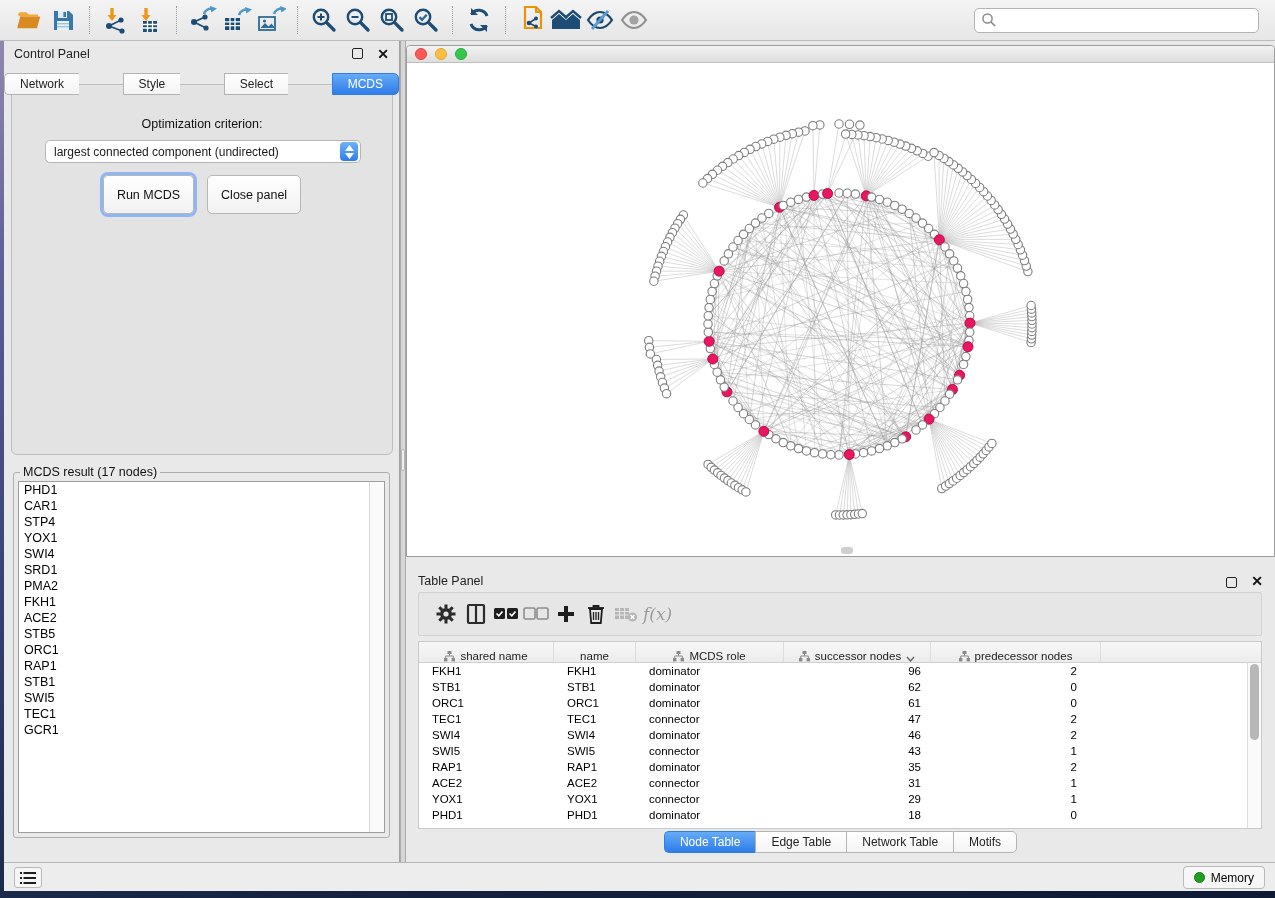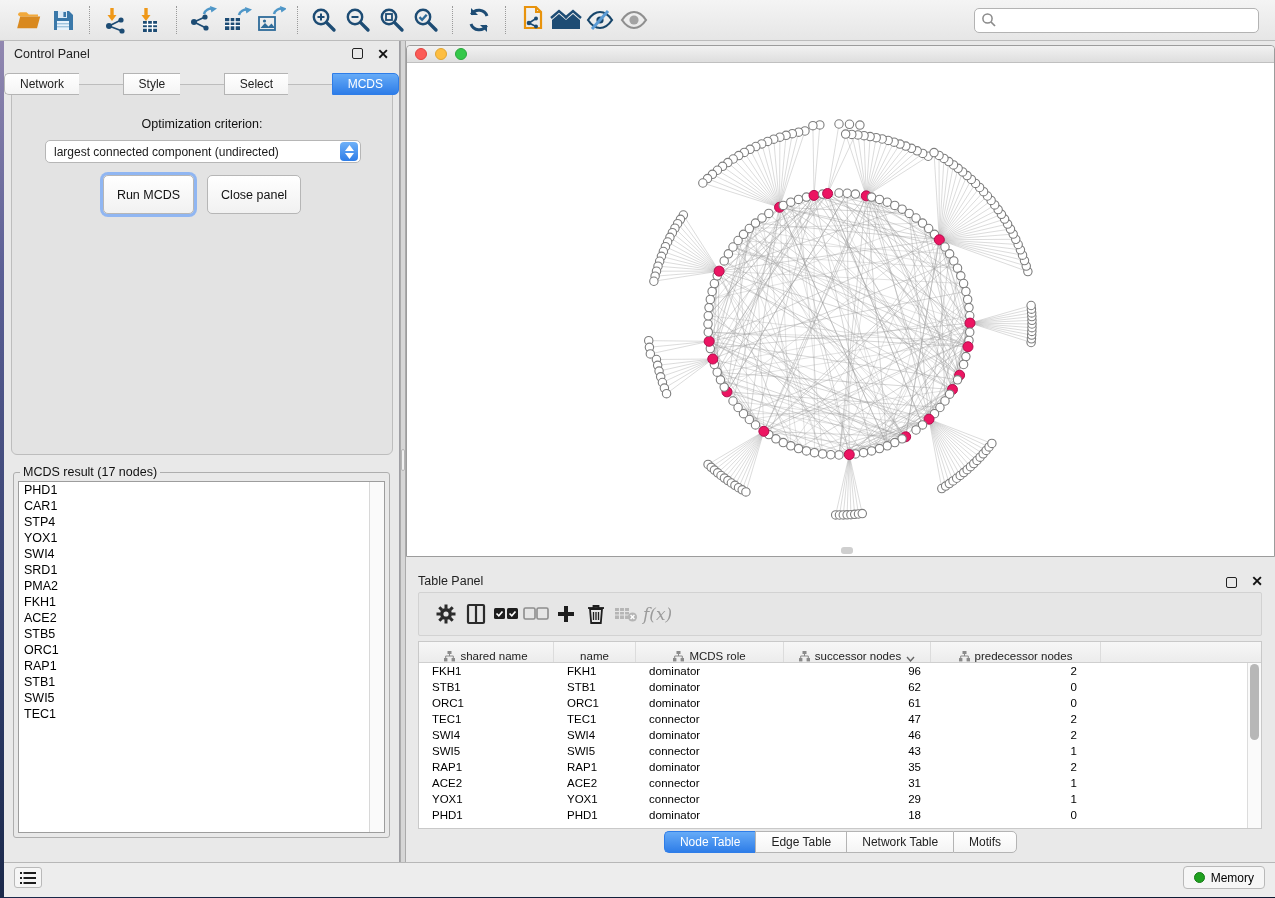--- a/index.html
+++ b/index.html
@@ -93,21 +93,21 @@
   .tbody { position:absolute; left:0; top:21px; right:14px; bottom:0; overflow:hidden; }
   .trow { display:grid; grid-template-columns:135px 82px 148px 147px 156px 1fr; height:16px; cursor:default;}
   .tcell { font-size:11.5px; line-height:16px; color:#000; padding-left:13px; }
   .trow .tcell:nth-child(4), .trow .tcell:nth-child(5) { text-align:right; padding-right:10px; padding-left:0;}
   .tv-scroll { position:absolute; right:0; top:21px; bottom:0; width:14px; background:#fafafa; border-left:1px solid #dcdcdc;}
   .tv-thumb { position:absolute; left:2px; top:1px; width:9px; height:76px; background:#b7b7b7; border-radius:5px;}
   .tp-tabs { position:absolute; left:0; top:268px; width:100%; display:flex; justify-content:center; }
   .tp-tabs .seg { height:22px; }
 
   
-  .statusbar { position:absolute; left:4px; top:862px; width:1271px; height:35px; background:#ededed; border-top:1px solid #b7b7b7;padding-left:8px; }
+  .statusbar { position:absolute; left:4px; top:862px; width:1271px; height:29px; background:#ededed; border-top:1px solid #b7b7b7;padding-left:8px; }
   .list-btn { position:absolute; left:10px; top:4px; width:28px; height:21px; background:#f6f6f6; border:1px solid #b9b9b9;
     border-radius:3px; display:flex; align-items:center; justify-content:center; cursor:pointer;}
   .memory-btn { position:absolute; right:10px; top:3px; height:23px; padding:0 10px; background:#f6f6f6;
     border:1px solid #b9b9b9; border-radius:4px; display:flex; align-items:center; gap:6px; font-size:12px; cursor:pointer;}
   .mem-dot { width:11px; height:11px; border-radius:50%; background:#1fa11f; border:1px solid #157a15;}
 </style>
 </head>
 <body>
 
 <div class="screen">
@@ -315,20 +315,21 @@
           <div class="mcds-item">SRD1</div>
           <div class="mcds-item">PMA2</div>
           <div class="mcds-item">FKH1</div>
           <div class="mcds-item">ACE2</div>
           <div class="mcds-item">STB5</div>
           <div class="mcds-item">ORC1</div>
           <div class="mcds-item">RAP1</div>
           <div class="mcds-item">STB1</div>
           <div class="mcds-item">SWI5</div>
           <div class="mcds-item">TEC1</div>
+          <div class="mcds-item">GCR1</div>
         </div>
     </fieldset>
   </div>
 
   <div class="v-divider">
       <div class="grip"></div>
     </div>
   <div class="right-area"></div>
 
   <div class="net-window">

